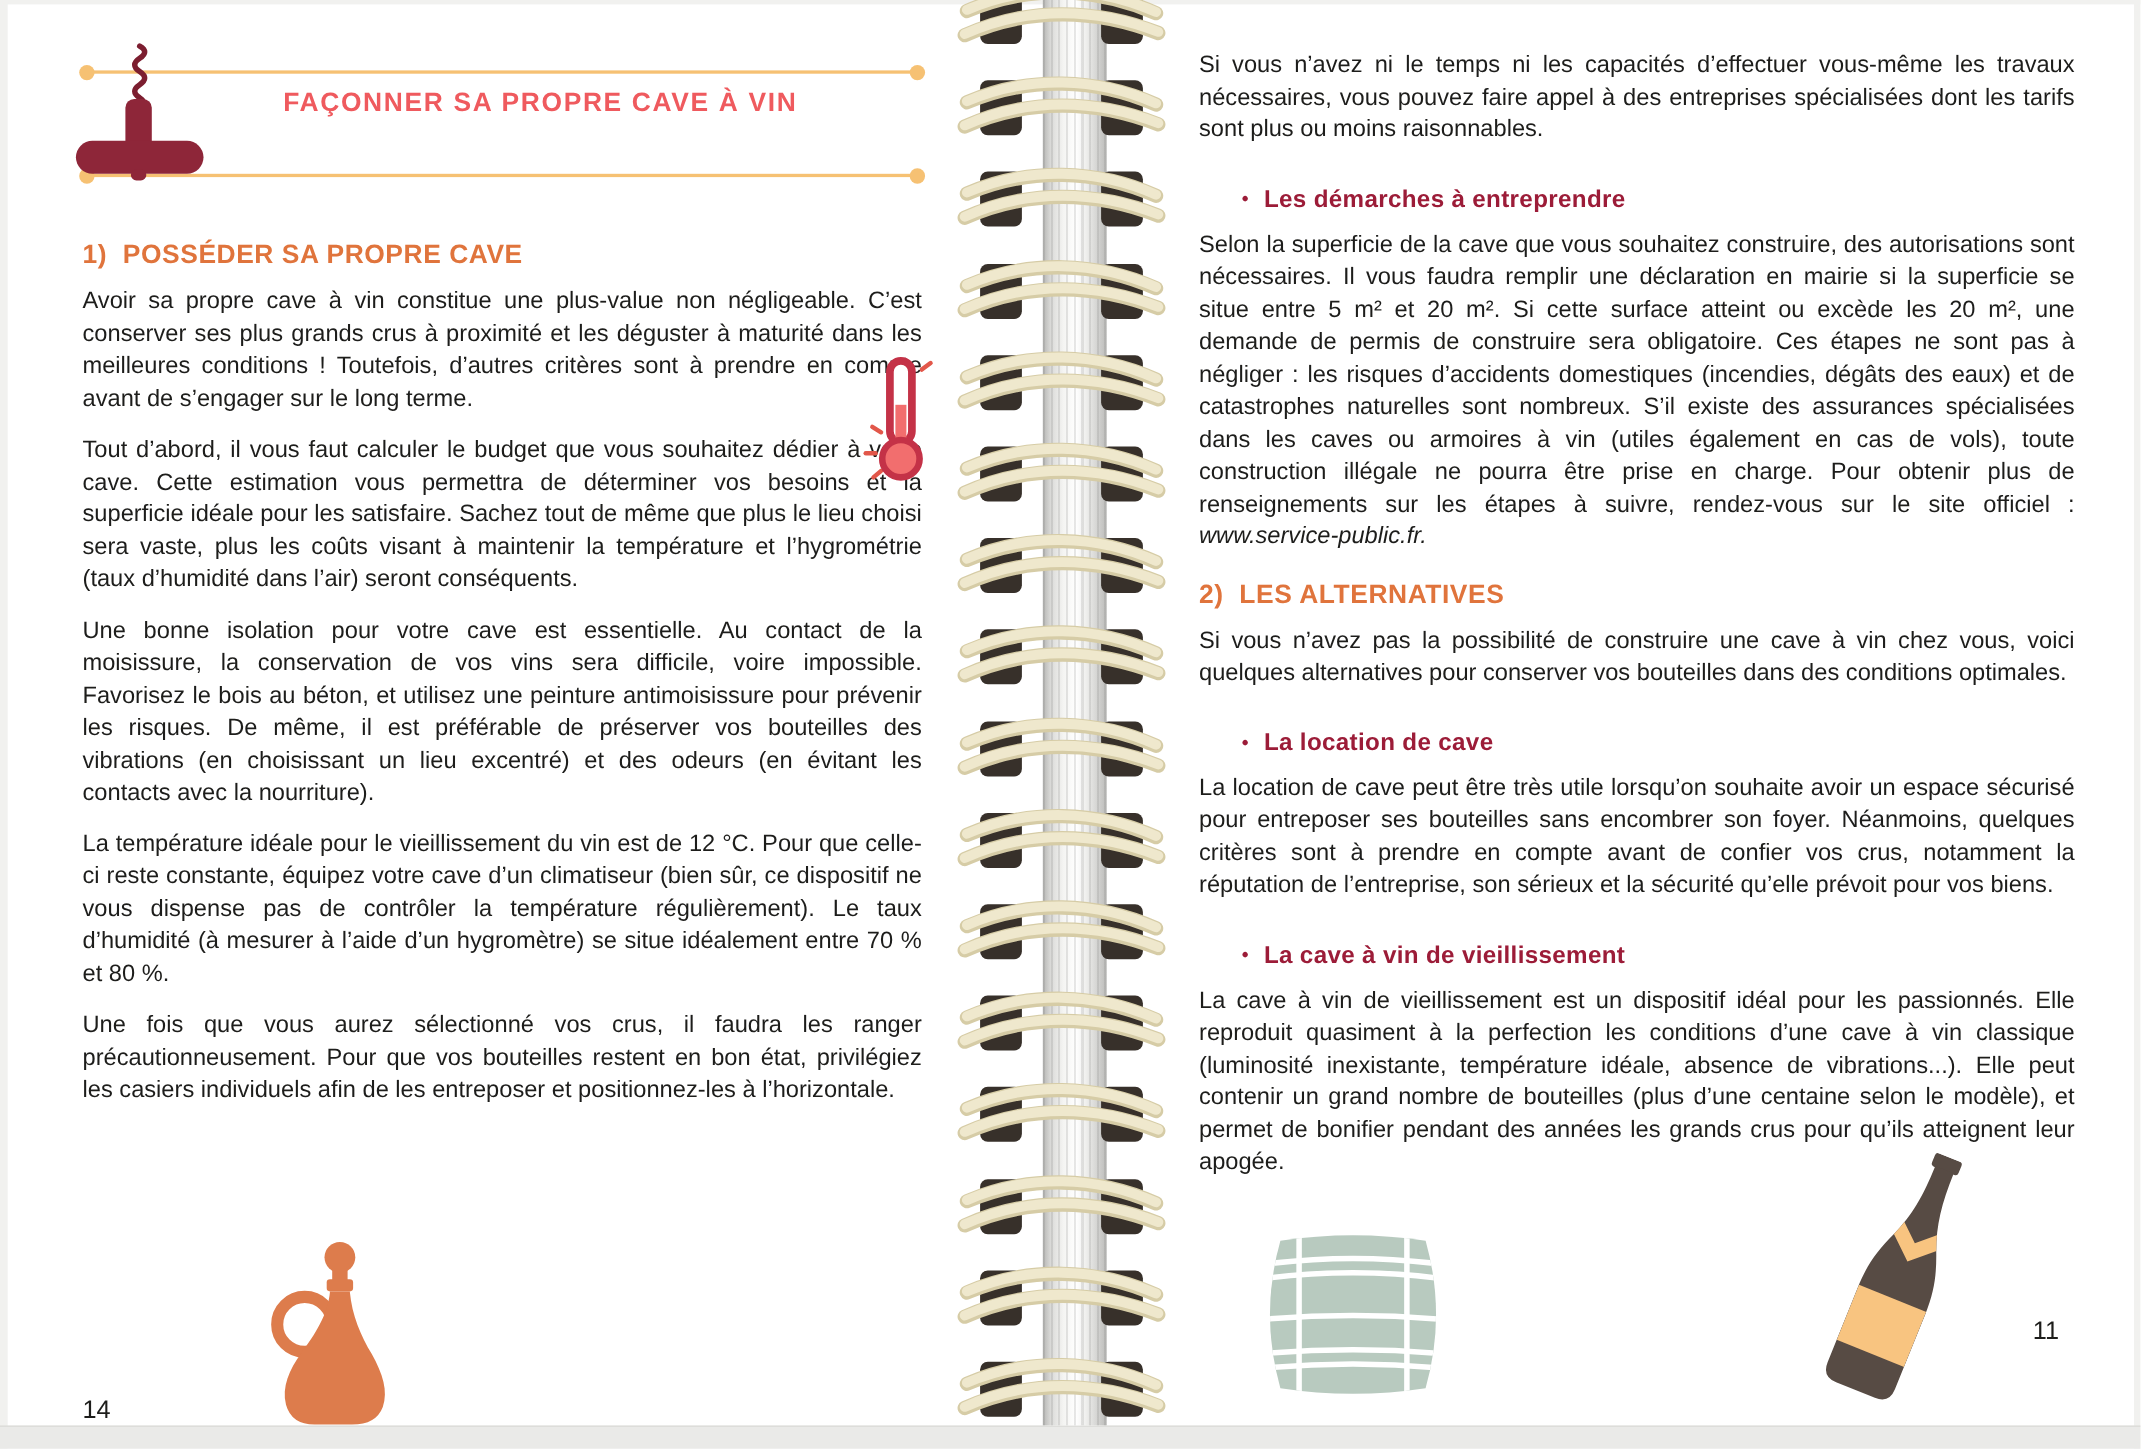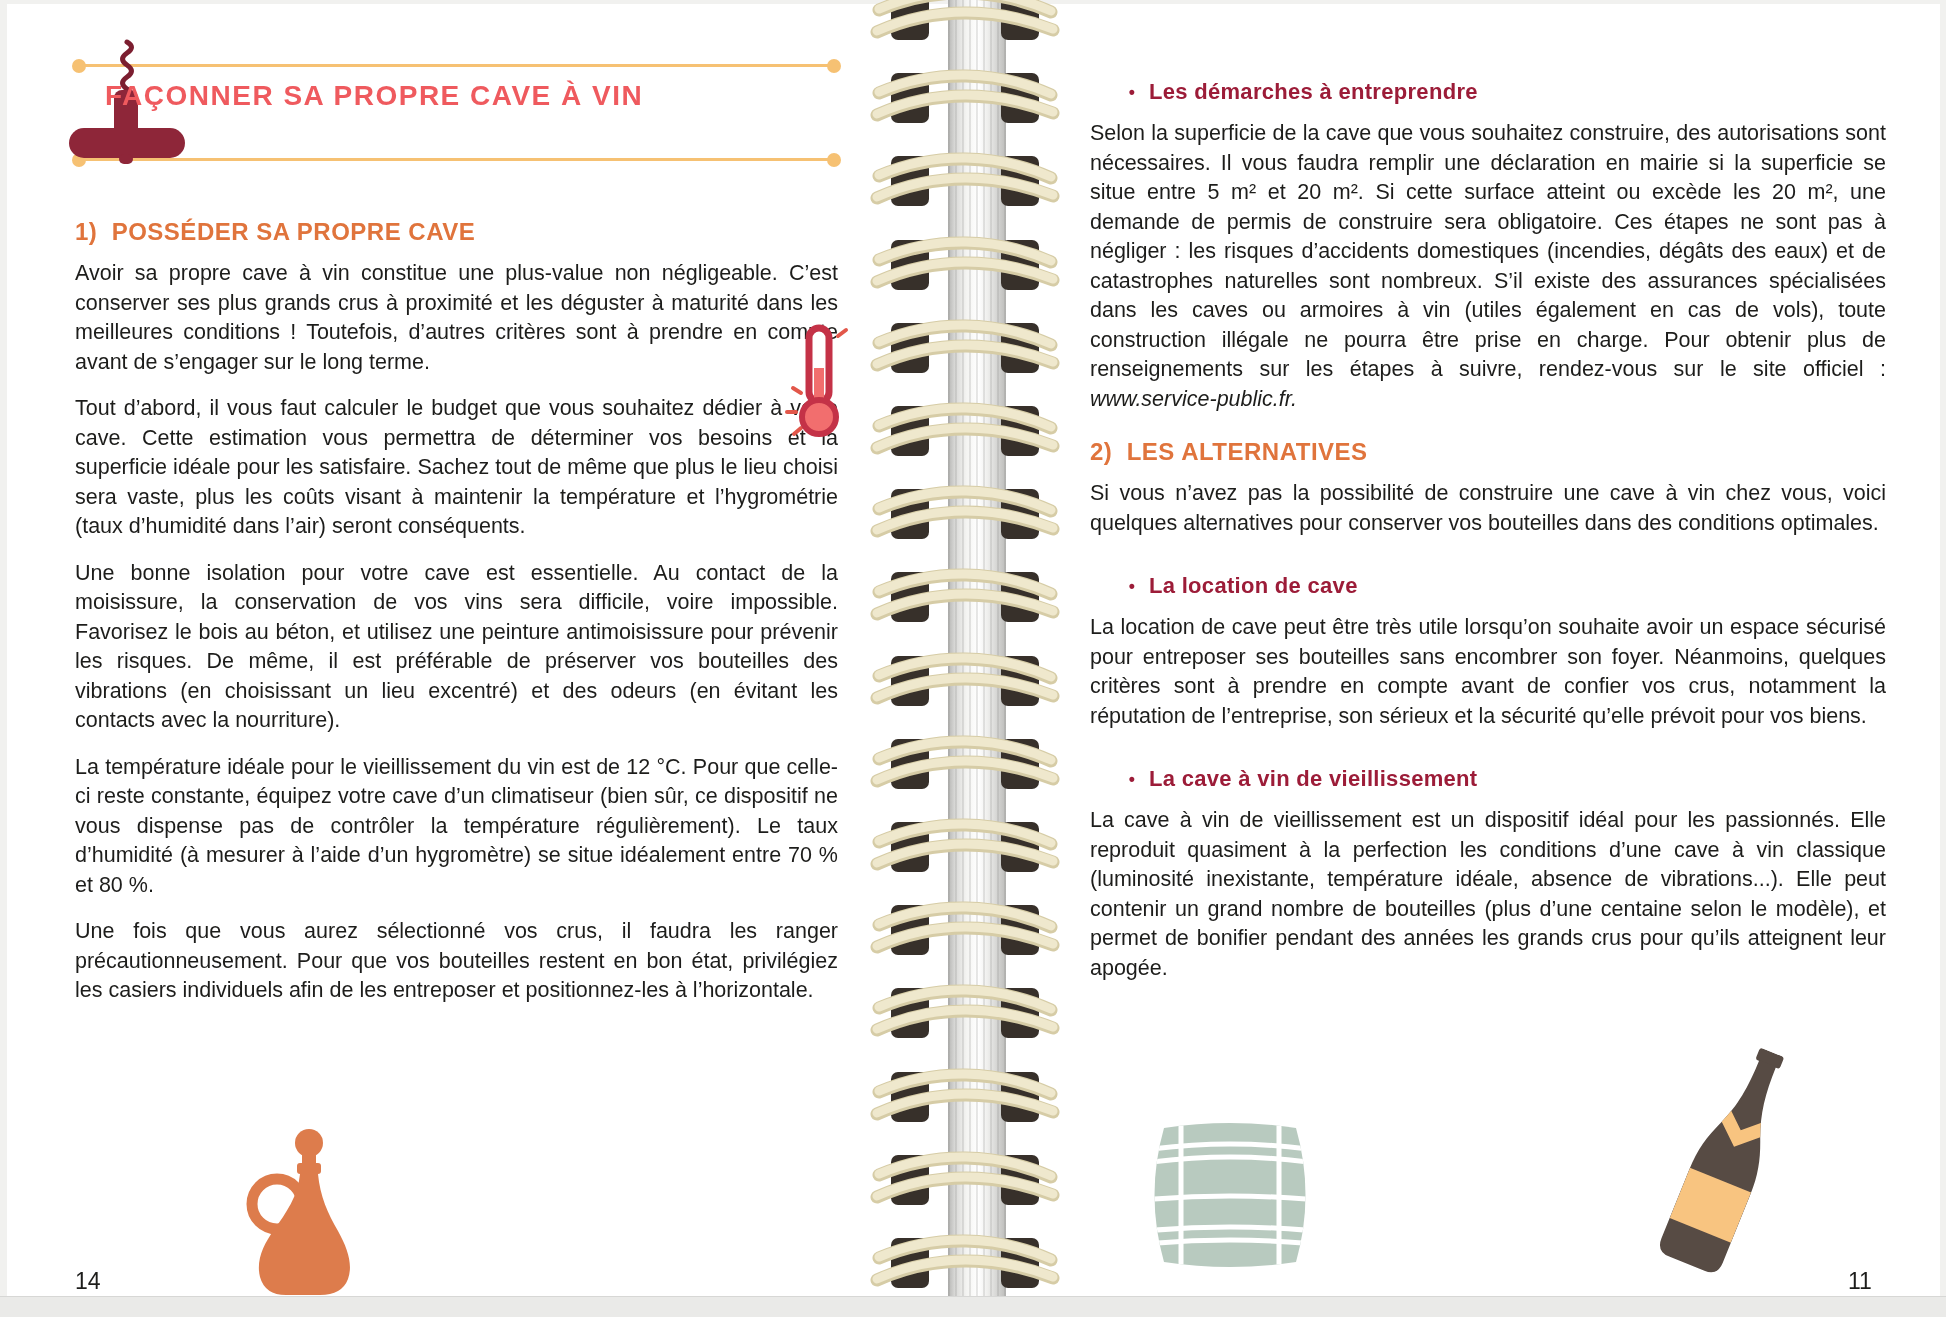--- a/index.html
+++ b/index.html
@@ -27,22 +27,22 @@
   .url{font-style:italic;}
   .pagenum{position:absolute;font-size:23px;color:#1d1d1b;}
 
   
   .hdr-rule{position:absolute;left:0;width:763px;height:3px;background:#f6c173;z-index:1;}
   .hdr-rule::before,.hdr-rule::after{content:"";position:absolute;top:-5.5px;width:14px;height:14px;border-radius:50%;background:#f6c173;}
   .hdr-rule::before{left:-3px;}
   .hdr-rule::after{right:-3px;}
   .hdr-rule.r1{top:28px;}
   .hdr-rule.r2{top:122px;}
-  .doc-title{position:absolute;left:30px;top:44px;width:620px;text-align:left;
-    font-size:28px;font-weight:bold;letter-spacing:1.5px;color:#ef5a5e;z-index:2;}
+  .doc-title{position:absolute;left:30px;top:44px;width:620px;text-align:right;
+    font-size:24px;font-weight:bold;letter-spacing:1.5px;color:#ef5a5e;z-index:2;}
   .corkscrew{position:absolute;left:-14px;top:0px;z-index:2;}
   .left-flow{padding-top:158px;}
   .right-flow{padding-top:8px;}
 
   
   .icon-abs{position:absolute;}
   .thermo{left:706px;top:286px;}
   .carafe{left:148px;top:1092px;}
   .barrel{left:44px;top:1082px;}
   .bottle{left:628px;top:1016px;}
@@ -244,20 +244,21 @@
           <path d="M24 32 C 80 8 142 10 196 34" fill="none" stroke="#d6cca6" stroke-width="13" stroke-linecap="round"></path>
           <path d="M22 54 C 80 28 142 30 198 52" fill="none" stroke="#d6cca6" stroke-width="13" stroke-linecap="round"></path>
           <path d="M24 31 C 80 7 142 9 196 33" fill="none" stroke="#efe8cd" stroke-width="9" stroke-linecap="round"></path>
           <path d="M22 53 C 80 27 142 29 198 51" fill="none" stroke="#efe8cd" stroke-width="9" stroke-linecap="round"></path>
         </svg></div>
     </div>
 </div>
 
 <div class="page page-right">
   <div class="right-flow">
+    <p class="body-copy">Si vous n’avez ni le temps ni les capacités d’effectuer vous-même les travaux nécessaires, vous pouvez faire appel à des entreprises spécialisées dont les tarifs sont plus ou moins raisonnables.</p>
     <div class="sub-head"><span class="blt">•</span><span>Les démarches à entreprendre</span></div>
     <p class="body-copy"><span>Selon la superficie de la cave que vous souhaitez construire, des autorisations sont nécessaires. Il vous faudra remplir une déclaration en mairie si la superficie se situe entre 5 m² et 20 m². Si cette surface atteint ou excède les 20 m², une demande de permis de construire sera obligatoire. Ces étapes ne sont pas à négliger : les risques d’accidents domestiques (incendies, dégâts des eaux) et de catastrophes naturelles sont nombreux. S’il existe des assurances spécialisées dans les caves ou armoires à vin (utiles également en cas de vols), toute construction illégale ne pourra être prise en charge. Pour obtenir plus de renseignements sur les étapes à suivre, rendez-vous sur le site officiel : </span><span class="url">www.service-public.fr.</span></p>
     <div class="sec-head">2)&nbsp;&nbsp;LES ALTERNATIVES</div>
     <p class="body-copy">Si vous n’avez pas la possibilité de construire une cave à vin chez vous, voici quelques alternatives pour conserver vos bouteilles dans des conditions optimales.</p>
     <div class="sub-head"><span class="blt">•</span><span>La location de cave</span></div>
     <p class="body-copy">La location de cave peut être très utile lorsqu’on souhaite avoir un espace sécurisé pour entreposer ses bouteilles sans encombrer son foyer. Néanmoins, quelques critères sont à prendre en compte avant de confier vos crus, notamment la réputation de l’entreprise, son sérieux et la sécurité qu’elle prévoit pour vos biens.</p>
     <div class="sub-head"><span class="blt">•</span><span>La cave à vin de vieillissement</span></div>
     <p class="body-copy">La cave à vin de vieillissement est un dispositif idéal pour les passionnés. Elle reproduit quasiment à la perfection les conditions d’une cave à vin classique (luminosité inexistante, température idéale, absence de vibrations...). Elle peut contenir un grand nombre de bouteilles (plus d’une centaine selon le modèle), et permet de bonifier pendant des années les grands crus pour qu’ils atteignent leur apogée.</p>
   </div>
 
@@ -290,14 +291,14 @@
       </defs>
       <rect x="34" y="0" width="26" height="13" rx="3" fill="#574b44"></rect>
       <path d="M38 12 L 56 12 C 56 42 59 62 68 84 C 76 103 80 118 80 140 L 80 214 Q 80 228 66 228 L 28 228 Q 14 228 14 214 L 14 140 C 14 118 18 103 26 84 C 35 62 38 42 38 12 Z" fill="#574b44"></path>
       <g clip-path="url(#bottleClip)">
         <path d="M18 58 L 47 84 L 76 58 L 76 76 L 47 102 L 18 76 Z" fill="#f8c480"></path>
         <rect x="8" y="138" width="80" height="54" fill="#f8c480"></rect>
       </g>
     </svg>
   </span>
 
-  <div class="pagenum" style="left:758px;top:1232px;">11</div>
+  <div class="pagenum" style="left:758px;top:1160px;">11</div>
 </div>
 
 </body></html>

